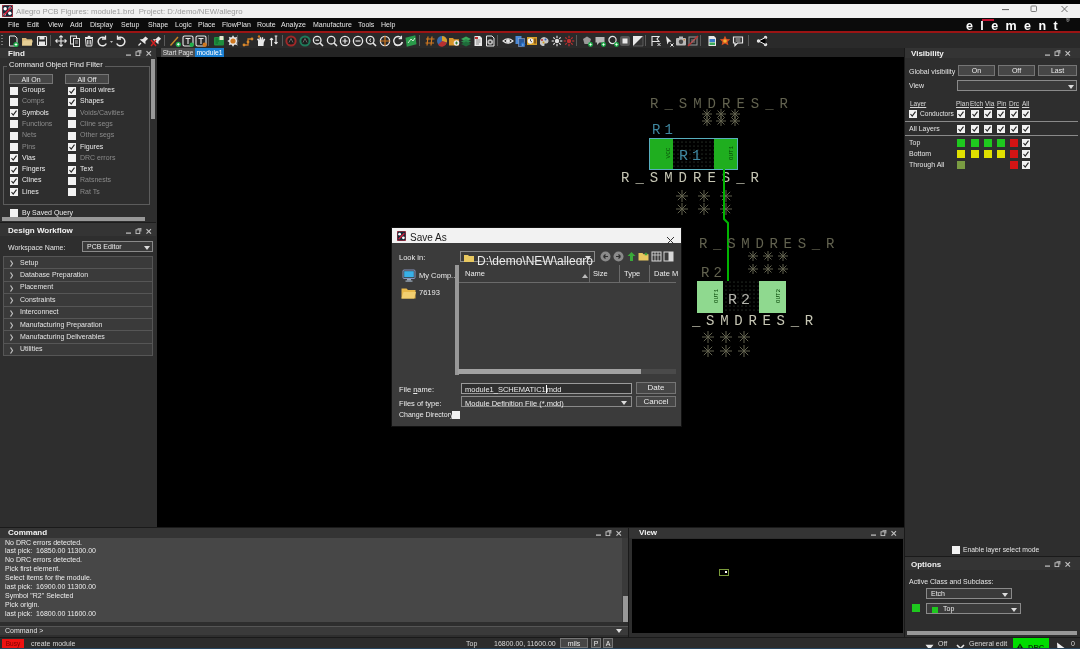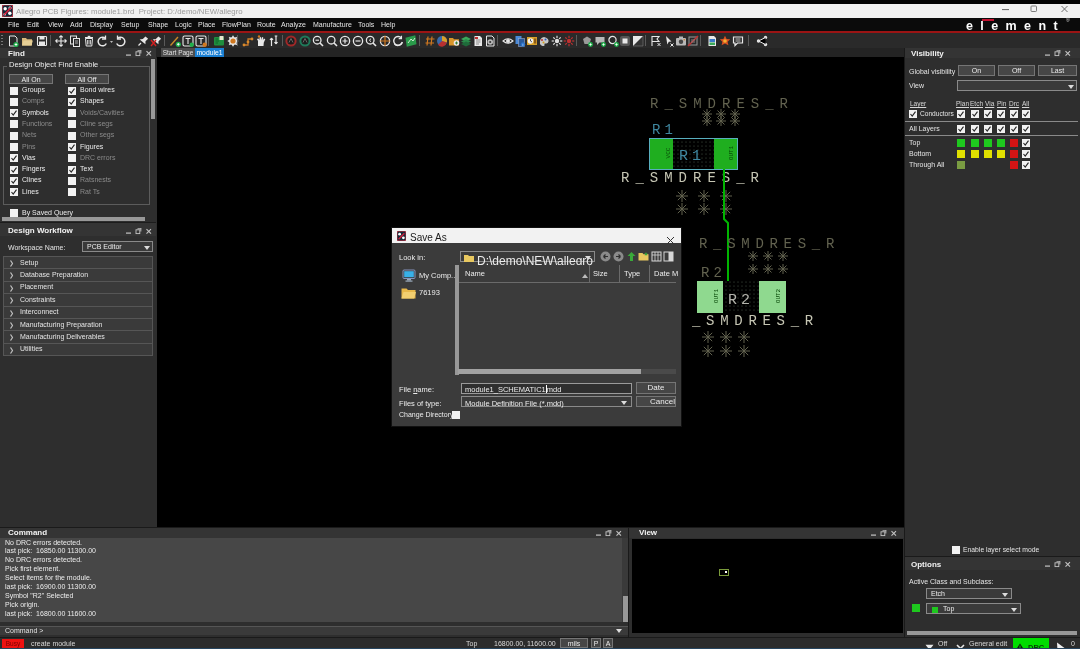--- a/index.html
+++ b/index.html
@@ -549,21 +549,21 @@
 <div style="position:absolute;left:126px;top:49.5px;width:26px;height:7px;">
     <svg width="26" height="7" viewBox="0 0 26 7" style="display:block">
       <rect x="0" y="4.5" width="5" height="1.2" fill="#c4c4c4"></rect>
       <rect x="10" y="1.8" width="3.8" height="3.8" fill="none" stroke="#c4c4c4" stroke-width="0.9"></rect>
       <rect x="11.5" y="0.3" width="3.8" height="0.9" fill="#c4c4c4"></rect>
       <rect x="14.4" y="0.3" width="0.9" height="3.2" fill="#c4c4c4"></rect>
       <path d="M20.5 1.2 L25 5.7 M25 1.2 L20.5 5.7" stroke="#c4c4c4" stroke-width="1.1"></path>
     </svg>
   </div>
 <div style="position:absolute;left:3px;top:66px;width:147px;height:138px;border:1px solid #5c5c5c;border-bottom:none;"></div>
-<div style="position:absolute;left:7px;top:60px;font-family:'Liberation Sans',sans-serif;font-size:7.5px;color:#ececec;background:#2e2e2e;padding:0 2px;">Design Object Find Enable</div>
+<div style="position:absolute;left:7px;top:60px;font-family:'Liberation Sans',sans-serif;font-size:7.5px;color:#ececec;background:#2e2e2e;padding:0 2px;">Command Object Find Filter</div>
 <div style="position:absolute;left:9px;top:74px;width:44px;height:10px;background:#464646;border:1px solid #757575;color:#ececec;text-align:center;font-family:'Liberation Sans',sans-serif;font-size:7px;line-height:9px;">All On</div>
 <div style="position:absolute;left:65px;top:74px;width:44px;height:10px;background:#464646;border:1px solid #757575;color:#ececec;text-align:center;font-family:'Liberation Sans',sans-serif;font-size:7px;line-height:9px;">All Off</div>
 <div style="position:absolute;left:10px;top:86.5px;width:8px;height:8px;">
     <svg width="8" height="8" viewBox="0 0 8 8" style="display:block">
       <rect x="0" y="0" width="8" height="8" fill="#f2f2f2"></rect>
     </svg>
   </div>
 <div style="position:absolute;left:22px;top:86.0px;font-family:'Liberation Sans',sans-serif;font-size:7px;color:#ececec;">Groups</div>
 <div style="position:absolute;left:10px;top:97.8px;width:8px;height:8px;">
     <svg width="8" height="8" viewBox="0 0 8 8" style="display:block">
@@ -1059,18 +1059,18 @@
     <span style="position:absolute;left:3px;top:1.5px;font-family:'Liberation Sans',sans-serif;font-size:7.5px;color:#ececec;">module1_SCHEMATIC1<span style="display:inline-block;width:1px;height:8px;background:#fff;vertical-align:-1px;"></span>mdd</span>
   </div>
 <div style="position:absolute;left:636px;top:382px;width:40px;height:11.5px;background:#464646;border:1px solid #757575;color:#ececec;text-align:center;font-family:'Liberation Sans',sans-serif;font-size:8px;line-height:10.5px;z-index:10;">Date</div>
 <div style="position:absolute;left:399px;top:398.5px;font-family:'Liberation Sans',sans-serif;font-size:7.5px;color:#ececec;z-index:10;">Files of type:</div>
 <div style="position:absolute;left:461px;top:396px;width:171px;height:11px;background:#3a3a3a;border:1px solid #8a8a8a;color:#ececec;z-index:10;">
     <span style="position:absolute;left:3px;top:1.5px;font-family:'Liberation Sans',sans-serif;font-size:7.5px;color:#ececec;">Module Definition File (*.mdd)</span>
     <svg width="6" height="4" style="position:absolute;right:4px;top:3.5px;">
       <path d="M0 0 L6 0 L3 4 Z" fill="#dcdcdc"></path>
     </svg>
   </div>
-<div style="position:absolute;left:636px;top:395.5px;width:40px;height:11.5px;background:#464646;border:1px solid #757575;color:#ececec;text-align:right;font-family:'Liberation Sans',sans-serif;font-size:8px;line-height:10.5px;z-index:10;">Cancel</div>
+<div style="position:absolute;left:636px;top:395.5px;width:40px;height:11.5px;background:#464646;border:1px solid #757575;color:#ececec;text-align:center;font-family:'Liberation Sans',sans-serif;font-size:8px;line-height:10.5px;z-index:10;">Cancel</div>
 <div style="position:absolute;left:399px;top:411px;font-family:'Liberation Sans',sans-serif;font-size:7px;color:#ececec;z-index:10;">Change Directory</div>
 <div style="position:absolute;left:452px;top:410.5px;width:8px;height:8px;z-index:10;">
     <svg width="8" height="8" viewBox="0 0 8 8" style="display:block">
       <rect width="8" height="8" fill="#f2f2f2"></rect>
     </svg>
   </div>
 </body></html>

